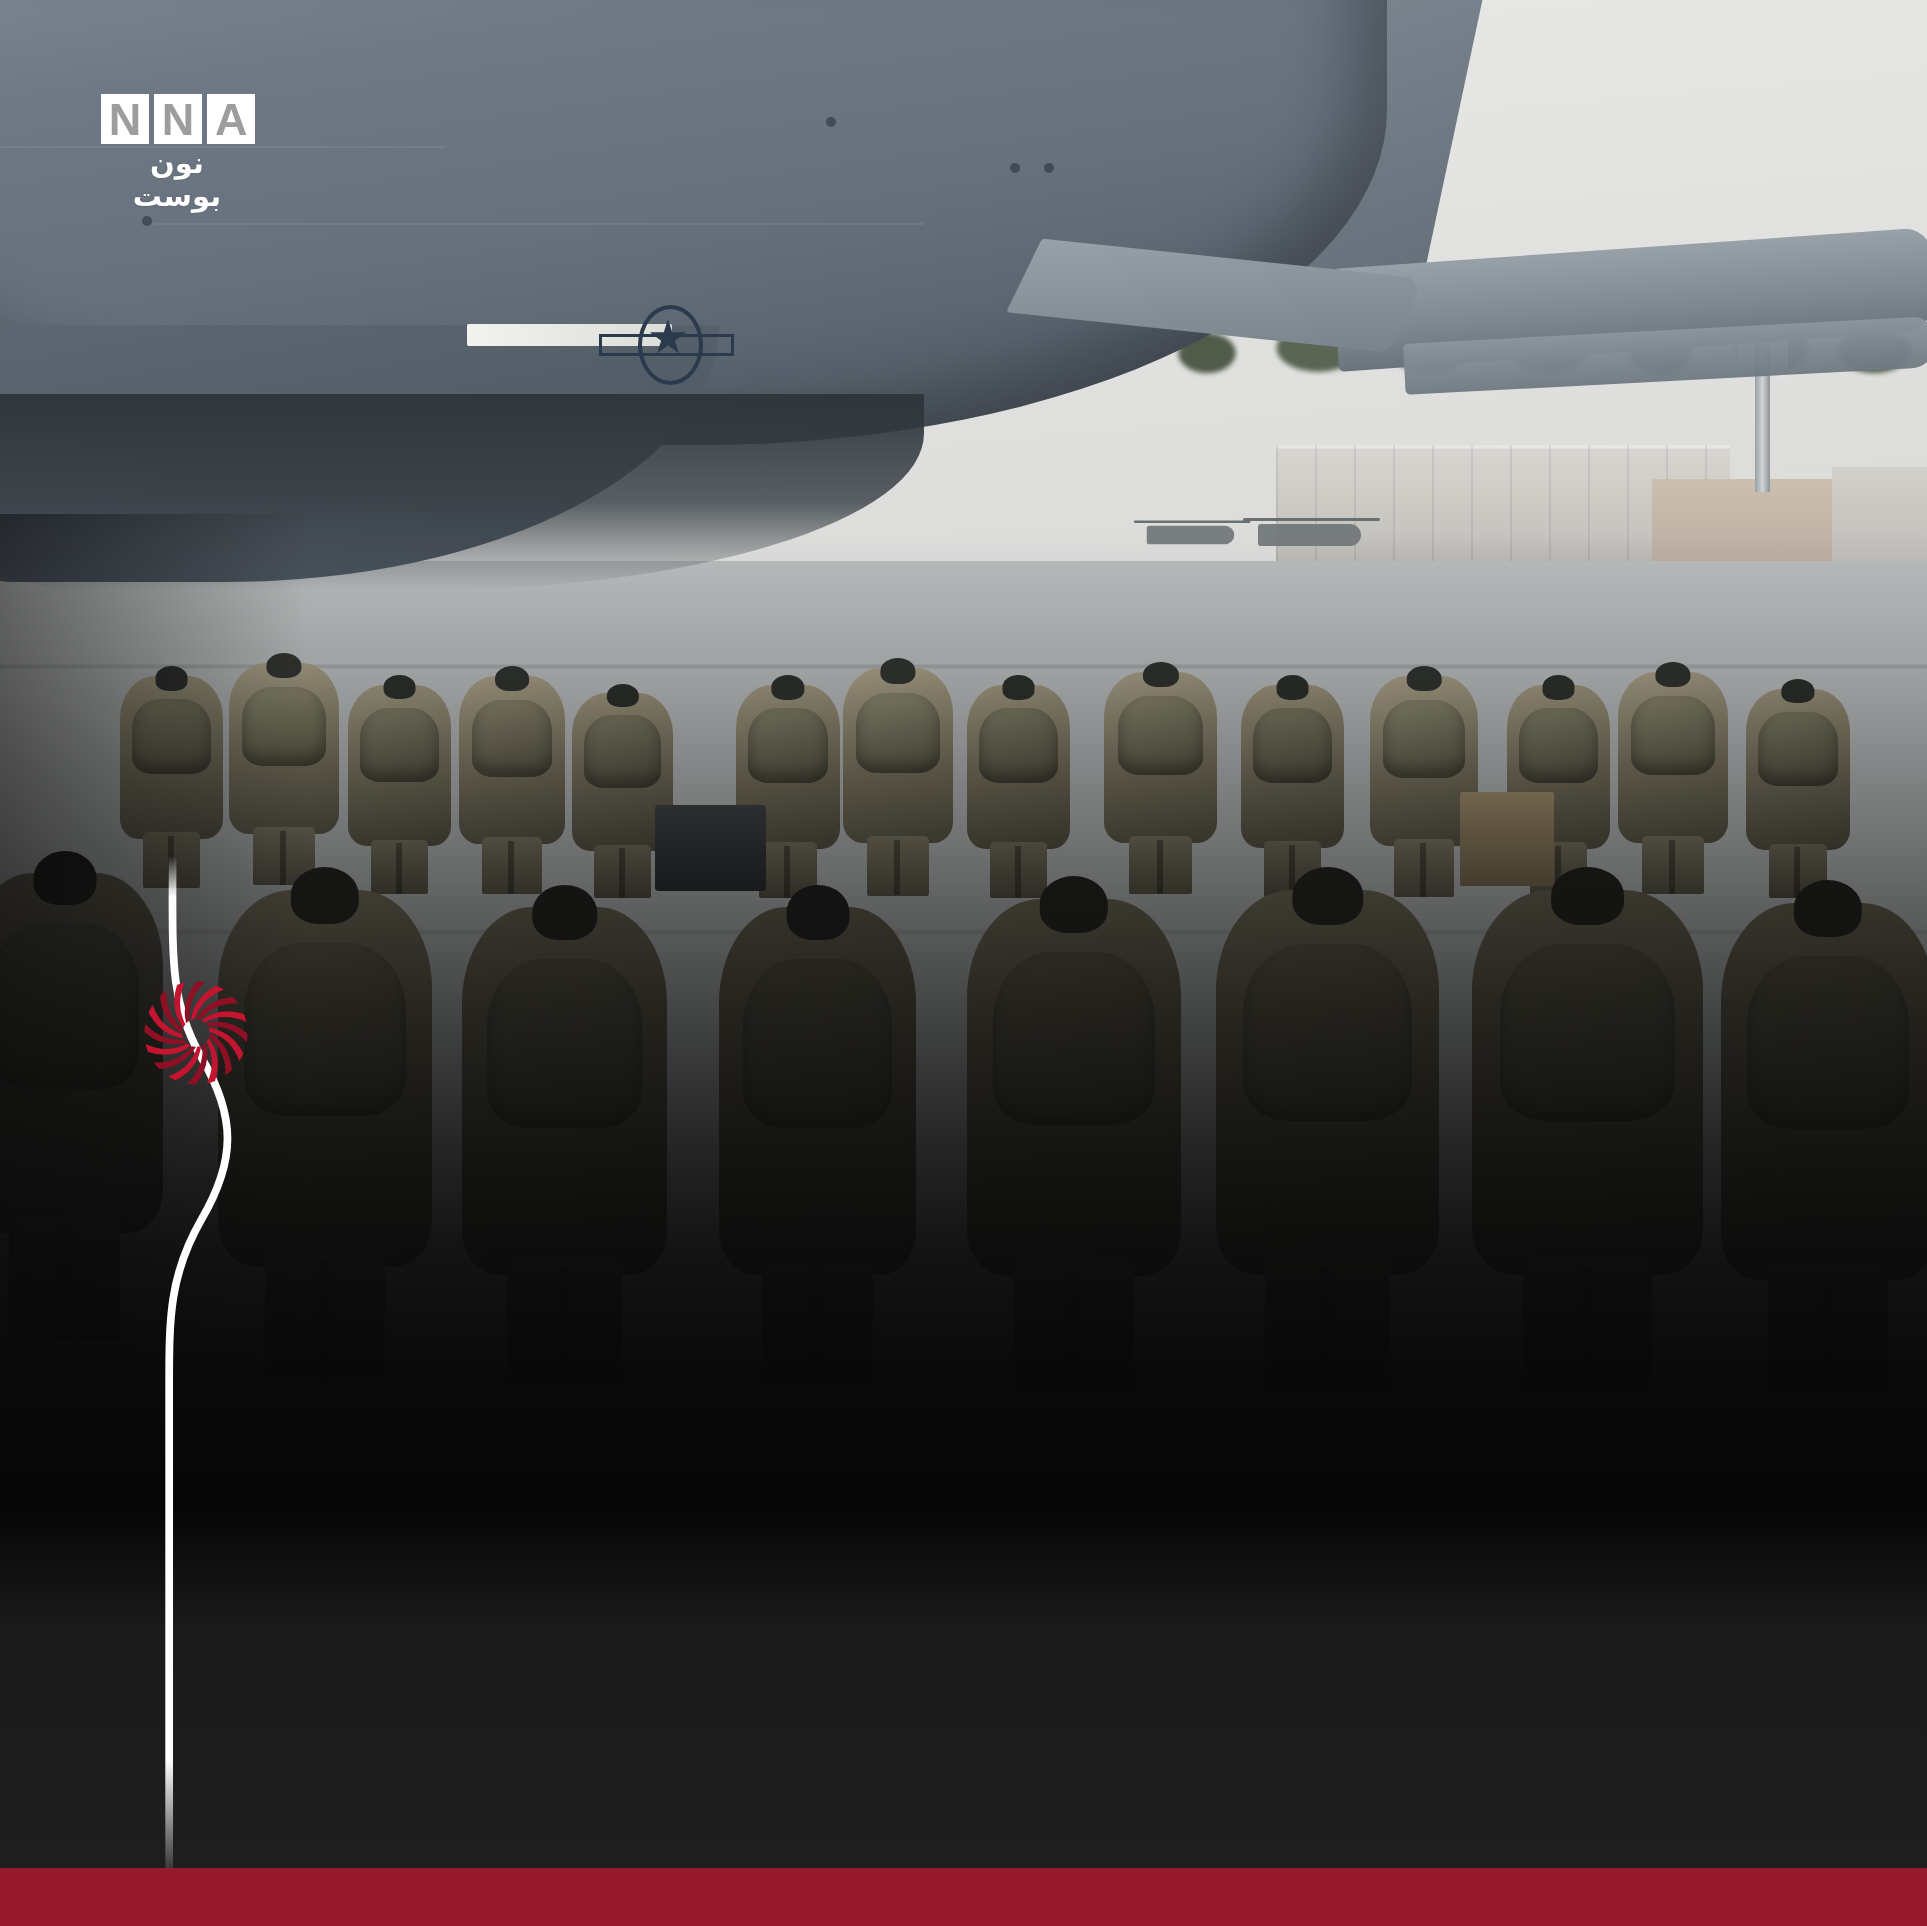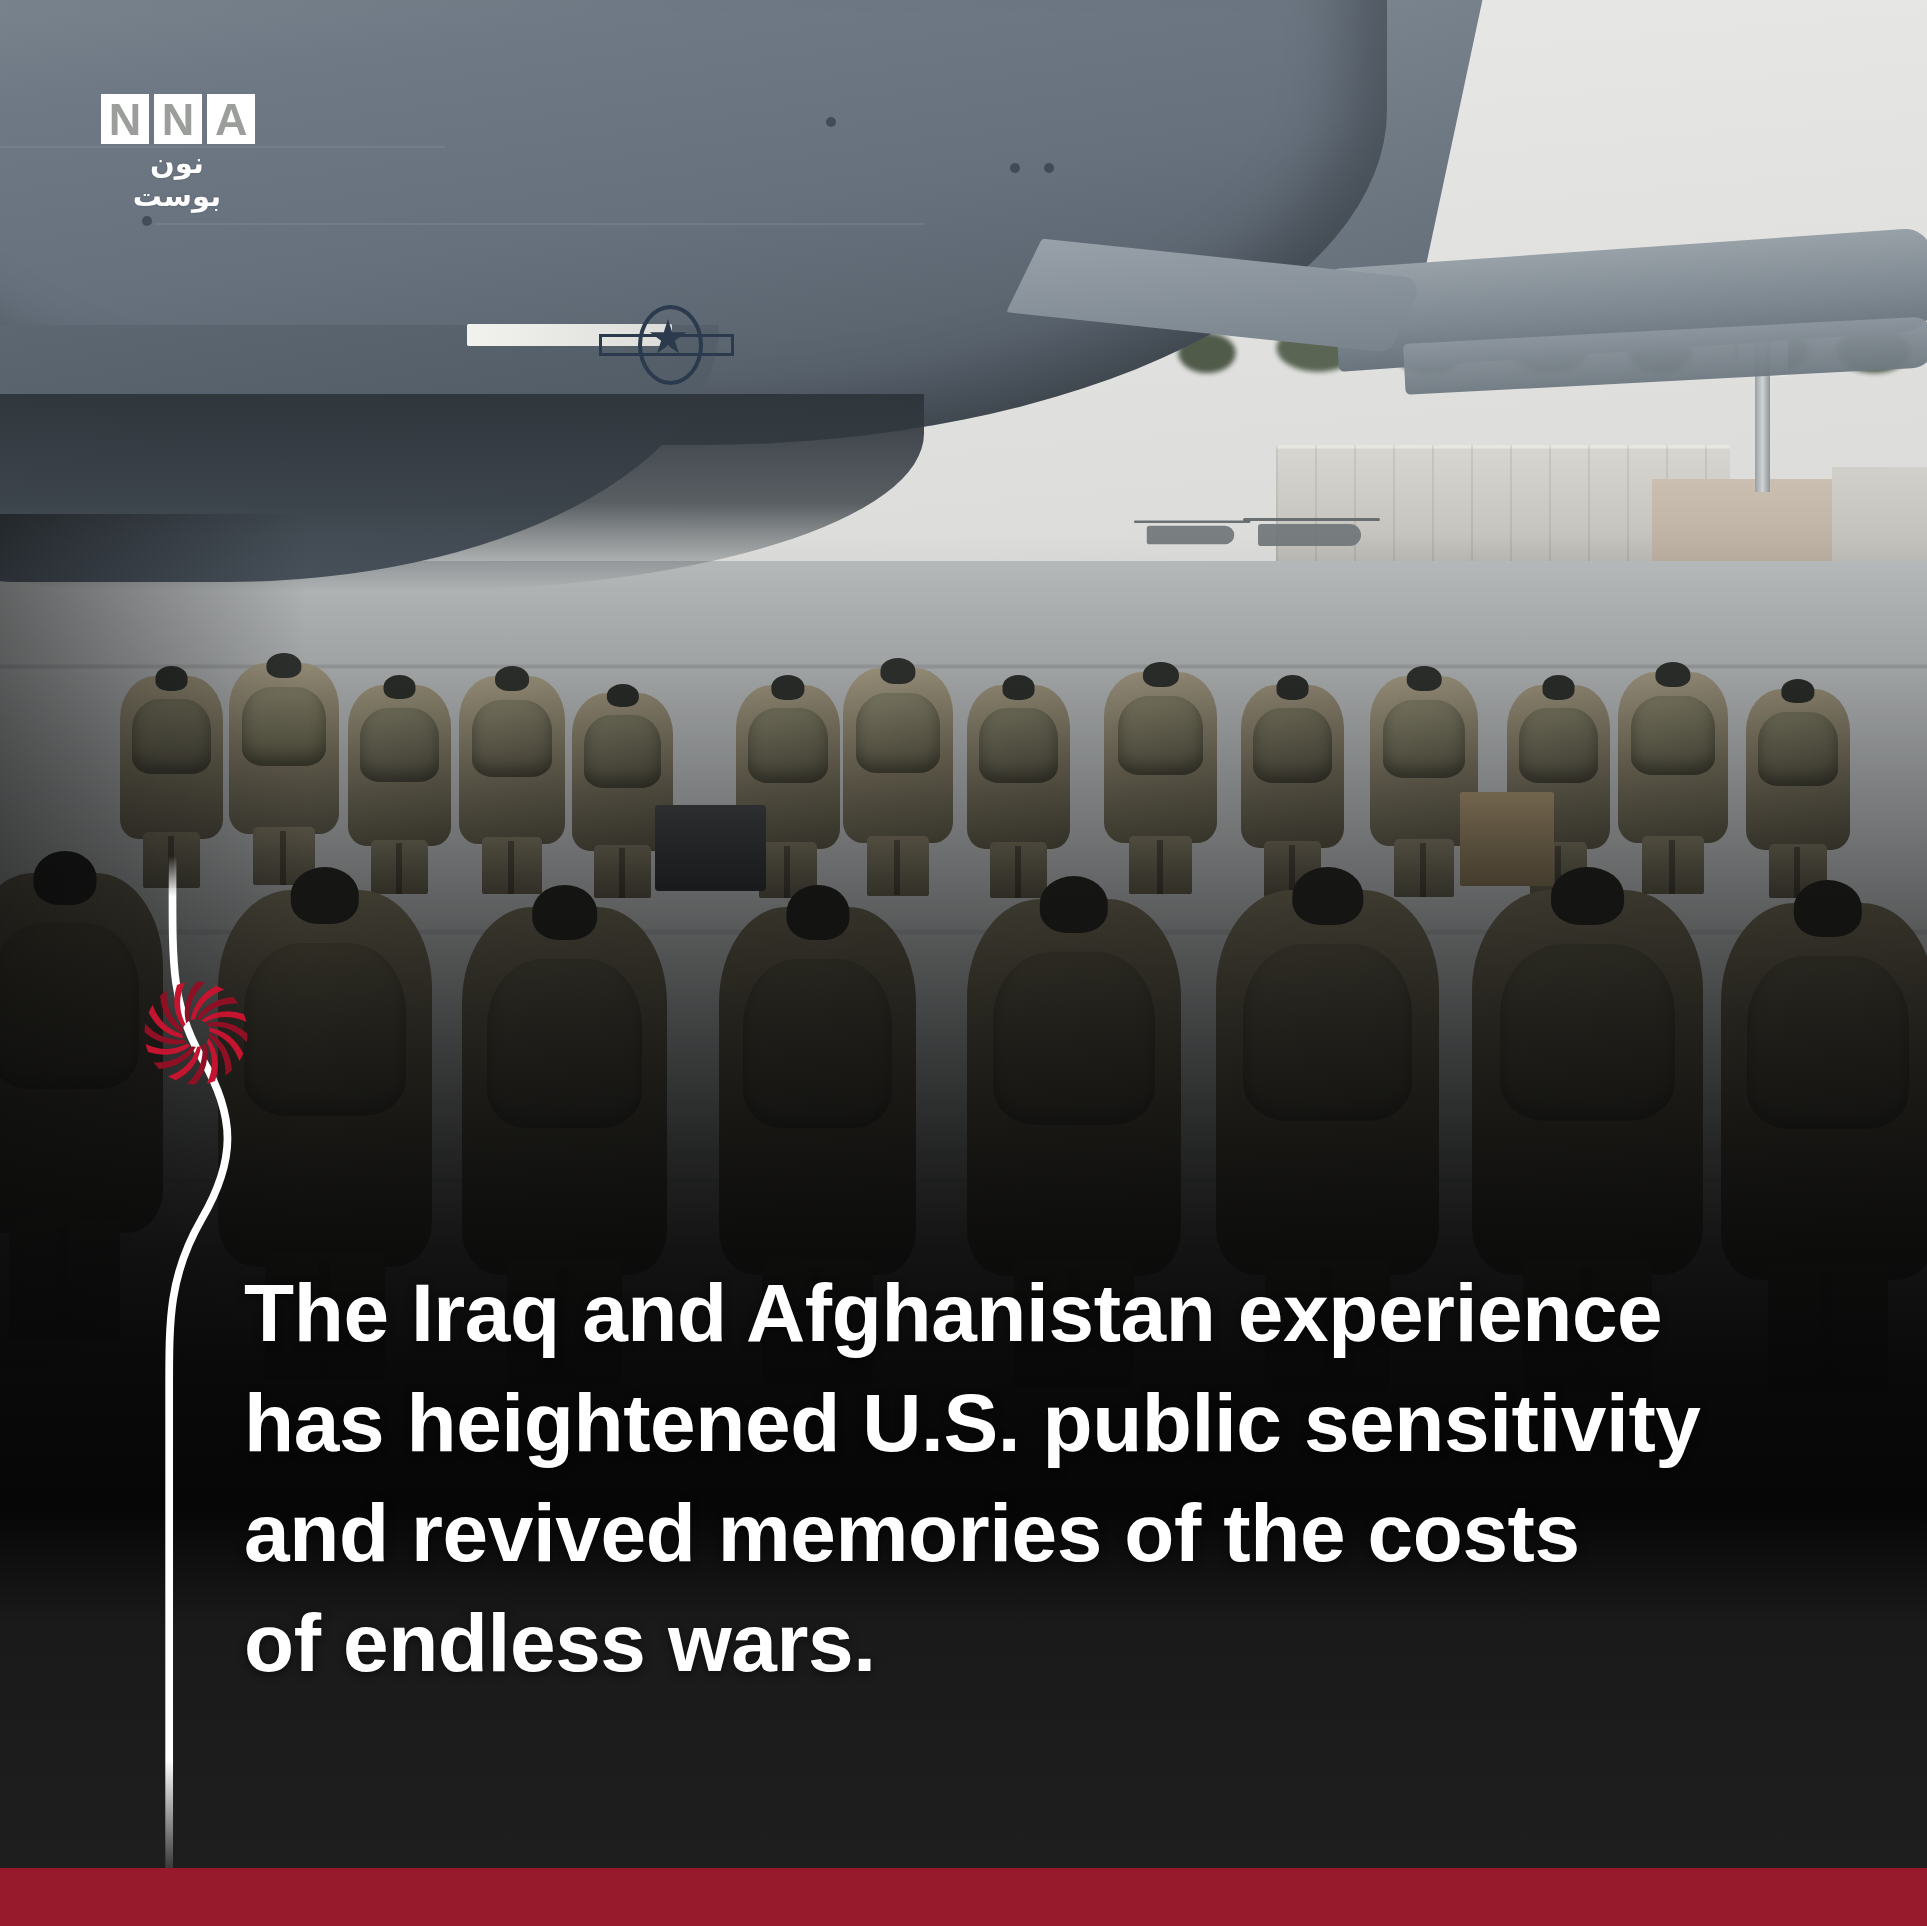--- a/index.html
+++ b/index.html
@@ -494,23 +494,17 @@
        Q 40.65 -9.73 14.13 -7.51
        A 16 16 0 0 0 11.31 -11.31 Z" fill="#8f1024"></path>
           <path d="M 14.78 -6.12 Q 41.73 -2.37 55.09 23.77
        A 60 60 0 0 1 50.44 32.49
        Q 41.28 6.57 15.93 -1.53
        A 16 16 0 0 0 14.78 -6.12 Z" fill="#c4142f"></path>
         </g>
     </g>
   </svg>
 
-  <div class="headline">
-    <span class="ln">The Iraq and Afghanistan experience</span>
-    <span class="ln">has heightened U.S. public sensitivity</span>
-    <span class="ln">and revived memories of the costs</span>
-    <span class="ln">of endless wars.</span>
-  </div>
 
   <div class="redbar" style="background: rgb(151, 25, 44);"></div>
 
 </div>
 
 
 </body></html>

